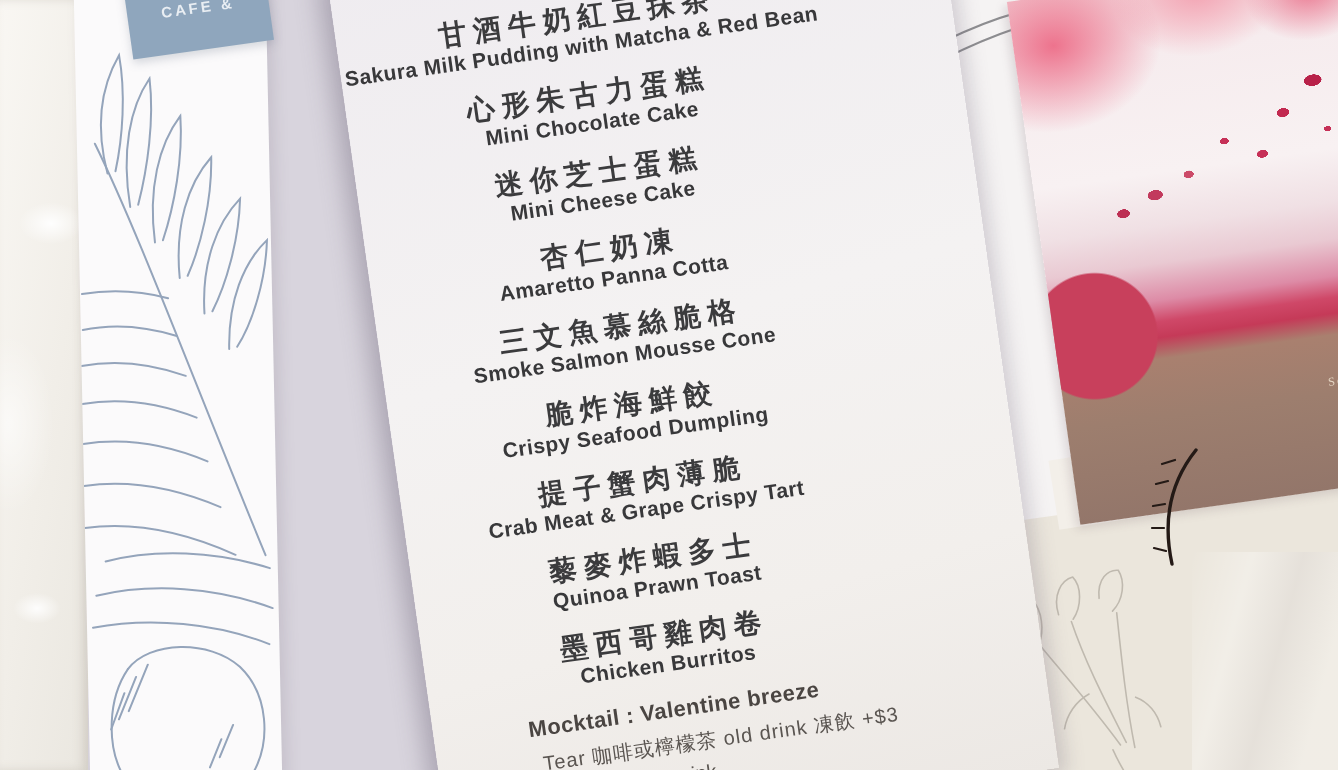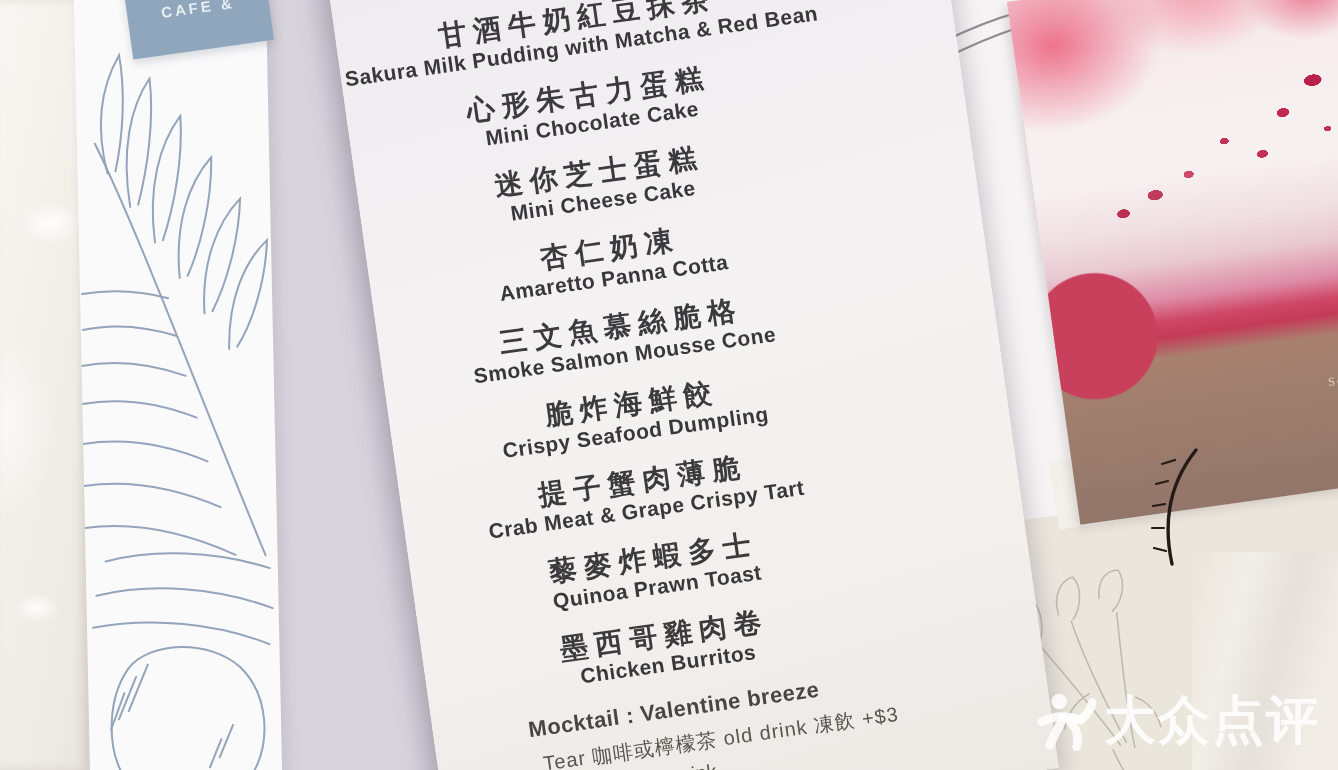--- a/index.html
+++ b/index.html
@@ -237,26 +237,14 @@
       <div class="mi">
         <div class="zh">墨西哥雞肉卷</div>
         <div class="en">Chicken Burritos</div>
       </div>
       <div class="mocktail">Mocktail : Valentine breeze</div>
       <div class="drinksline">Tear 咖啡或檸檬茶 old drink 凍飲 +$3</div>
       <div class="croppedline">ink</div>
     </div>
   </div>
 
-  <div class="watermark">
-    <svg class="wm-icon" width="62" height="62" viewBox="0 0 64 64">
-      <g stroke="rgba(255,255,255,.85)" stroke-width="9" fill="none" stroke-linecap="round">
-        <circle cx="24" cy="13" r="8" fill="rgba(255,255,255,.85)" stroke="none"></circle>
-        <path d="M6,34 Q24,24 46,32"></path>
-        <path d="M28,30 L14,58"></path>
-        <path d="M34,32 Q46,44 42,60"></path>
-        <path d="M46,32 Q56,24 58,14"></path>
-      </g>
-    </svg>
-    <span class="wm-text">大众点评</span>
-  </div>
 
 </div>
 
 </body></html>

